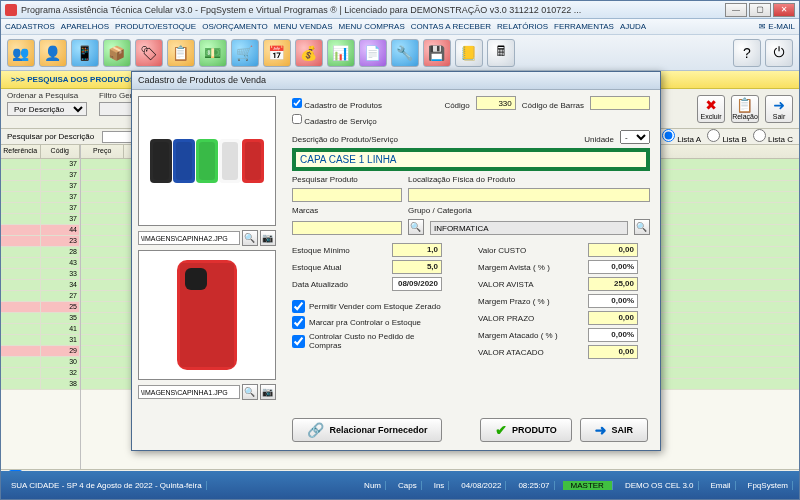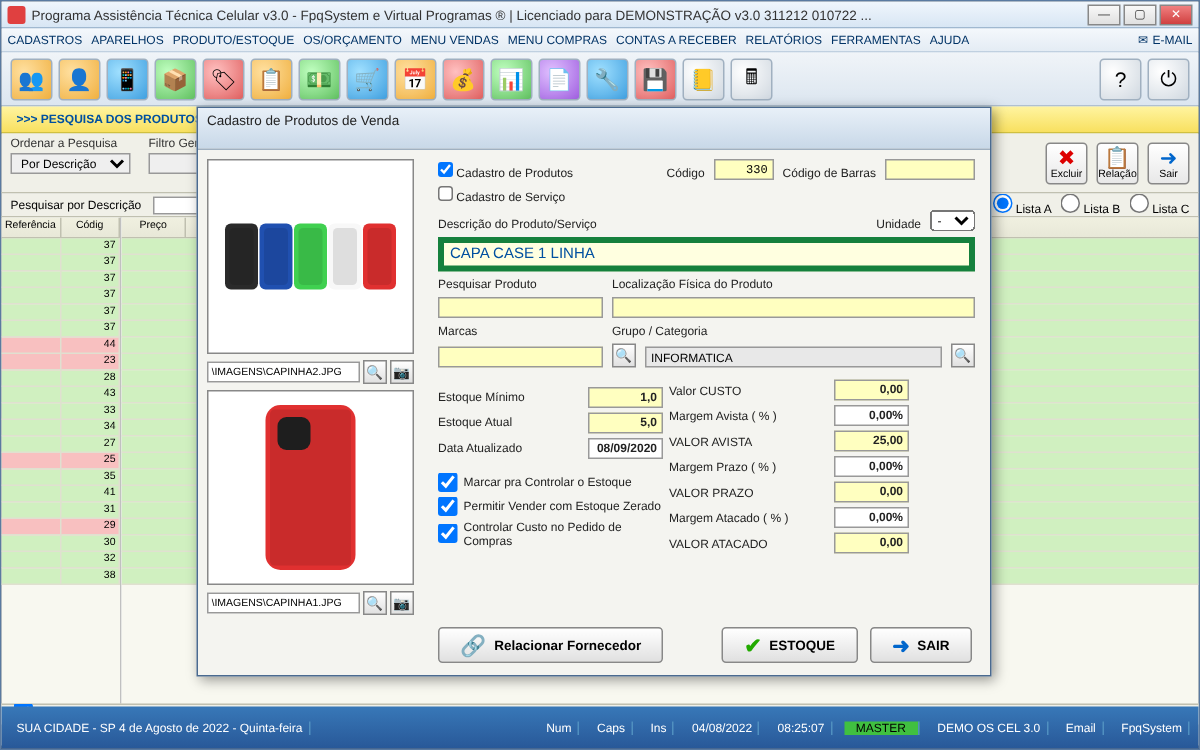--- a/index.html
+++ b/index.html
@@ -37,40 +37,40 @@
 .grid .row { display: flex; height: 11px; }
 .grid .row.g { background: #d0f0c0; }
 .grid .row.r { background: #f8c0c0; }
 .grid .row div { flex: 1; padding: 1px 2px; border-right: 1px solid #e0e0d0; border-bottom: 1px solid #e0e0d0; text-align: right; }
 .rgrid { flex: 1; background: #f8f8f0; overflow: hidden; }
 .rgrid .hdr { display: flex; background: linear-gradient(#f0f0e0,#e8e8d8); height: 14px; font-size: 7px; border-bottom: 1px solid #c0c0b0; }
 .rgrid .hdr div { padding: 2px 12px; border-right: 1px solid #c0c0b0; }
 .rgrid .rows { display: flex; flex-direction: column; }
 .rgrid .rows .rw { height: 11px; background: #d0f0c0; border-bottom: 1px solid #e0e0d0; }
 .dialog { position: absolute; left: 130px; top: 70px; width: 530px; height: 380px; background: #f4f4f0; border: 1px solid #4a6a90; box-shadow: 2px 2px 8px rgba(0,0,0,.4); }
-.dialog .dtitle { height: 28px; background: linear-gradient(#e8f0f8,#c8d8e8); font-size: 9px; padding: 3px 6px; color: #222; border-bottom: 1px solid #a0b0c0; }
+.dialog .dtitle { height: 18px; background: linear-gradient(#e8f0f8,#c8d8e8); font-size: 9px; padding: 3px 6px; color: #222; border-bottom: 1px solid #a0b0c0; }
 .dbody { display: flex; height: calc(100% - 18px); }
 .dleft { width: 150px; padding: 6px; display: flex; flex-direction: column; gap: 4px; }
 .imgbox { width: 138px; height: 130px; border: 1px solid #888; background: #fff; display: flex; align-items: center; justify-content: center; position: relative; }
 .phones { display: flex; gap: 1px; }
 .phone { width: 22px; height: 44px; border-radius: 4px; position: relative; }
 .phone::after { content: ''; position: absolute; top: 3px; left: 3px; right: 3px; bottom: 3px; background: rgba(0,0,0,.1); border-radius: 3px; }
 .phone.single { width: 60px; height: 110px; border-radius: 10px; background: #e03030; }
 .phone.single::before { content: ''; position: absolute; top: 8px; left: 8px; width: 22px; height: 22px; background: #222; border-radius: 6px; }
 .imgpath { display: flex; align-items: center; gap: 2px; font-size: 7px; }
 .imgpath input { flex: 1; height: 14px; font-size: 7px; border: 1px solid #999; padding: 0 2px; }
 .smbtn { width: 16px; height: 16px; border: 1px solid #888; background: linear-gradient(#fff,#e0e0e0); font-size: 9px; cursor: pointer; display: flex; align-items: center; justify-content: center; }
 .dright { flex: 1; padding: 6px 10px; font-size: 8px; color: #222; display: flex; flex-direction: column; gap: 4px; }
 .frow { display: flex; align-items: flex-end; gap: 6px; }
 .frow label { min-width: 90px; }
 .frow input[type=text] { height: 14px; border: 1px solid #999; font-size: 8px; padding: 0 3px; }
 .frow .yellow { background: #ffffc0; }
 .frow input[type=checkbox] { width: 10px; height: 10px; }
 .desc { font-weight: normal; color: #0050a0; font-size: 10px; background: #ffffe0; padding: 2px 4px; border: 4px solid #15803d; }
-.twocol { display: flex; gap: 4px; margin-top: 4px; align-items: center; }
+.twocol { display: flex; gap: 36px; margin-top: 4px; }
 .lcol, .rcol { display: flex; flex-direction: column; gap: 3px; }
 .nrow { display: flex; align-items: center; justify-content: space-between; gap: 4px; }
 .nrow label { font-size: 8px; }
 .nrow .val { width: 50px; height: 14px; background: #ffffc0; border: 1px solid #999; text-align: right; padding: 1px 3px; font-size: 8px; font-weight: bold; }
 .cklist { display: flex; flex-direction: column; gap: 3px; margin-top: 6px; }
 .cklist label { display: flex; align-items: center; gap: 4px; font-size: 8px; }
 .dbtns { position: absolute; bottom: 8px; right: 12px; display: flex; gap: 8px; }
 .dbtn { height: 24px; padding: 0 14px; border: 1px solid #888; background: linear-gradient(#fff,#e0e0e0); border-radius: 3px; font-size: 9px; font-weight: bold; cursor: pointer; display: flex; align-items: center; gap: 5px; }
 .dbtn .ic { font-size: 14px; }
 .dbtn.link { position: absolute; bottom: 8px; left: 160px; }
@@ -357,21 +357,21 @@
               <span>📷</span>
             </div>
         </div>
       </div>
 
       <div class="dright">
         <div class="frow">
           <label><input type="checkbox" checked="" style=""> <span>Cadastro de Produtos</span></label>
           <div style="flex:1"></div>
           <span>Código</span>
-          <input type="text" class="yellow" style="width: 40px; text-align: right; font-family: Liberation Mono, monospace;" value="330">
+          <input type="text" class="yellow" style="width: 40px; text-align: right;" value="330">
           <span>Código de Barras</span>
           <input type="text" class="yellow" style="width: 60px;">
         </div>
         <div class="frow">
           <label><input type="checkbox" style=""> <span>Cadastro de Serviço</span></label>
         </div>
         <div class="frow">
           <span>Descrição do Produto/Serviço</span>
           <div style="flex:1"></div>
           <span>Unidade</span>
@@ -407,25 +407,25 @@
                 <label>Estoque Atual</label>
                 <div class="val">5,0</div>
               </div>
             <div class="nrow">
                 <label>Data Atualizado</label>
                 <div class="val" style="background:#fff">08/09/2020</div>
               </div>
             <div class="cklist">
               <label>
                   <input type="checkbox" checked="" style=""> 
-                  <span>Marcar pra Controlar o Estoque</span>
+                  <span>Permitir Vender com Estoque Zerado</span>
                 </label>
               <label>
                   <input type="checkbox" checked="" style=""> 
-                  <span>Permitir Vender com Estoque Zerado</span>
+                  <span>Marcar pra Controlar o Estoque</span>
                 </label>
               <label>
                   <input type="checkbox" checked="" style=""> 
                   <span>Controlar Custo no Pedido de Compras</span>
                 </label>
             </div>
           </div>
           <div class="rcol" style="width:160px">
             <div class="nrow">
                 <label>Valor CUSTO</label>
@@ -459,21 +459,21 @@
         </div>
       </div>
     </div>
     <button class="dbtn link">
         <span class="ic">🔗</span>
         <span>Relacionar Fornecedor</span>
       </button>
     <div class="dbtns">
       <button class="dbtn">
           <span class="ic" style="color:#2a0">✔</span>
-          <span>ESTOQUE</span>
+          <span>PRODUTO</span>
         </button>
       <button class="dbtn">
           <span class="ic" style="color:#06c">➜</span>
           <span>SAIR</span>
         </button>
     </div>
   </div>
 </div>
 
 </body></html>

